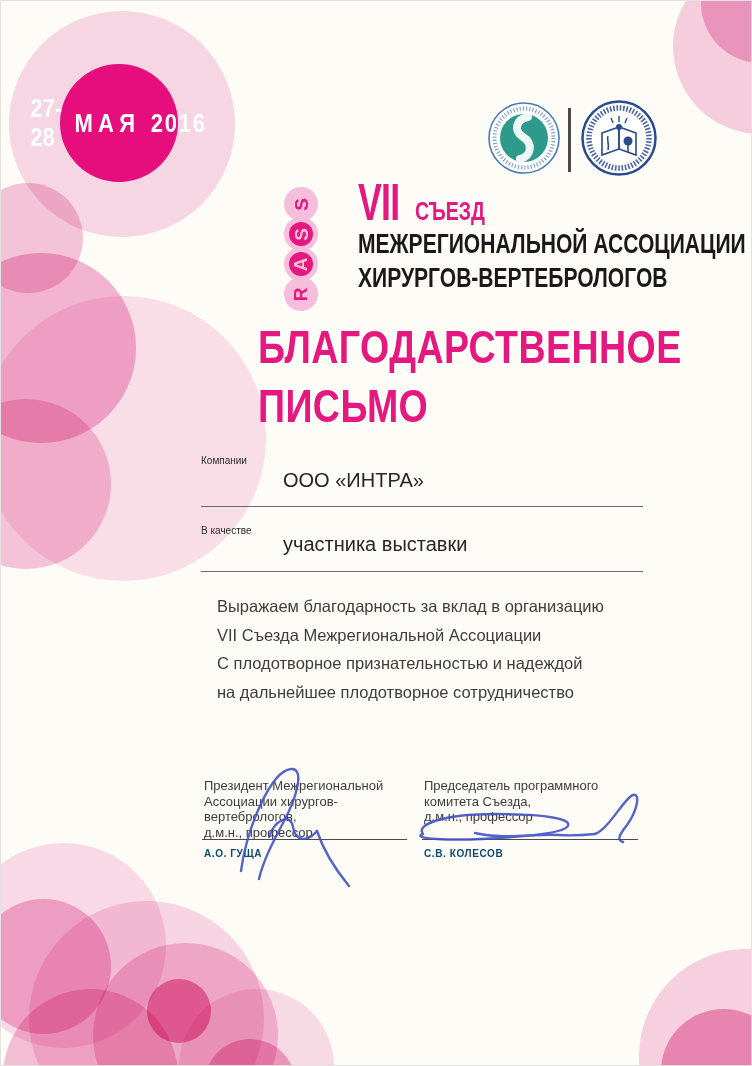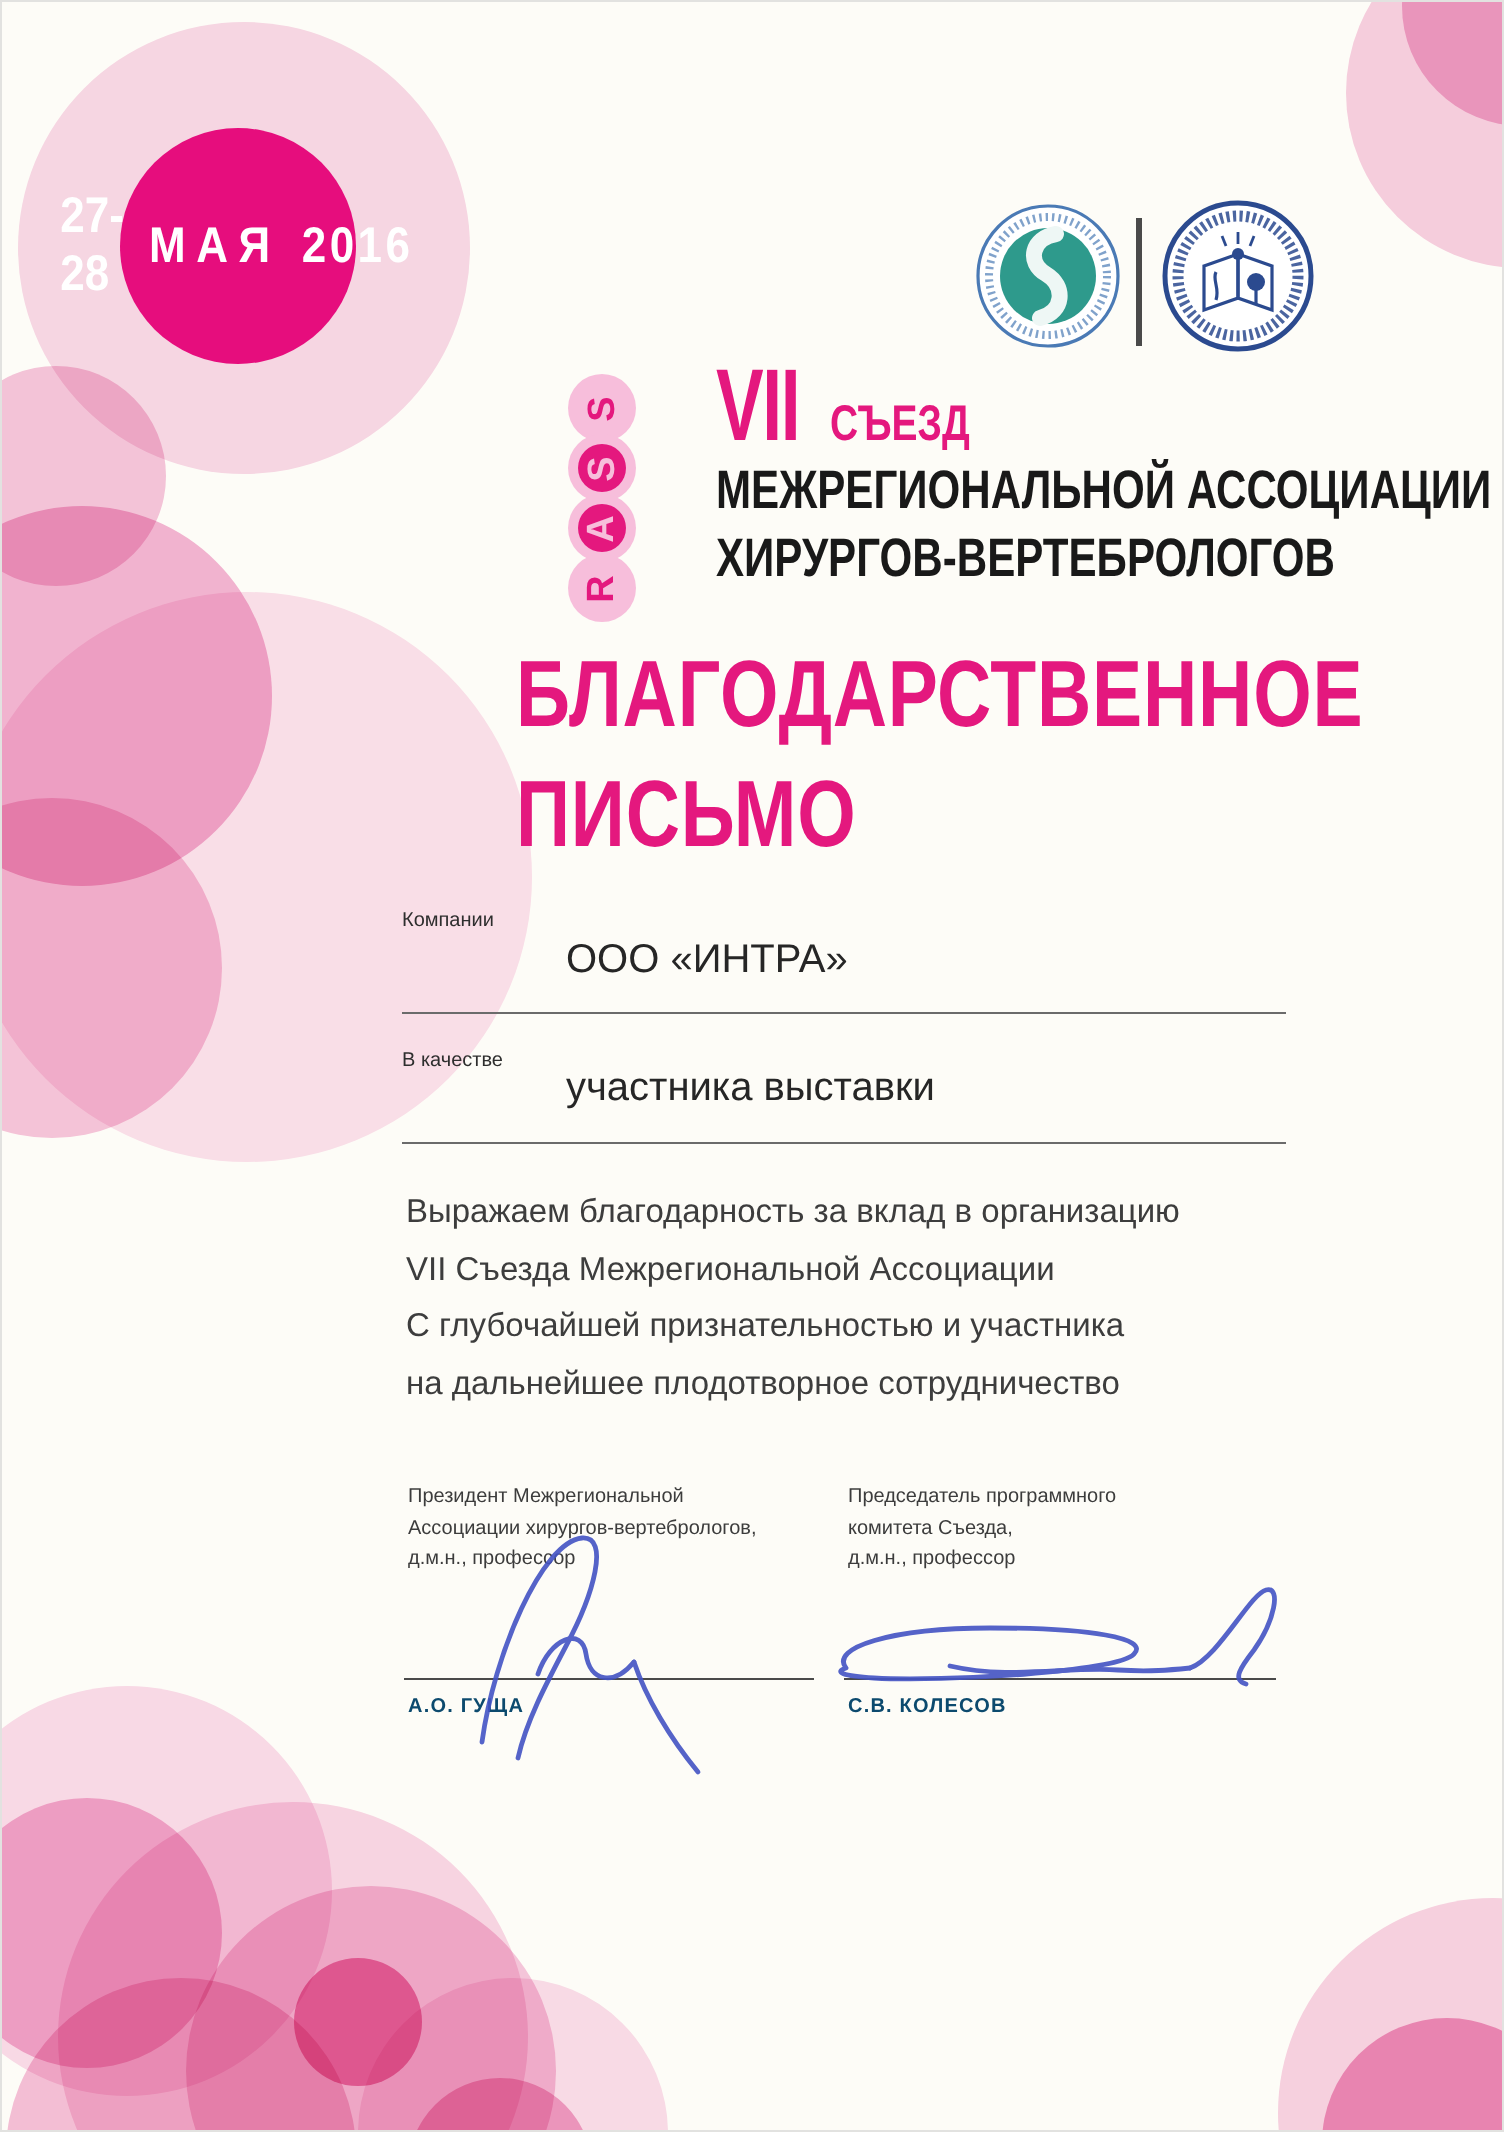--- a/index.html
+++ b/index.html
@@ -41,24 +41,24 @@
   .title{position:absolute;left:257px;top:322px;z-index:2;line-height:48px;}
   .title .t{font-size:47px;font-weight:900;color:#e4187e;transform:scaleX(.80);letter-spacing:.5px;}
   
   .field{position:absolute;left:200px;width:442px;border-bottom:1.6px solid #6b6b6b;z-index:2;display:flex;align-items:flex-start;}
   .field .flabel{font-size:10px;color:#2e2e2e;padding-top:4px;width:82px;flex:none;}
   .field .fvalue{font-size:20px;color:#262626;padding-top:18px;}
   .field.f1{top:450px;height:55px;}
   .field.f2{top:520px;height:50px;}
   .field.f2 .fvalue{padding-top:12px;text-align:right;}
   
-  .body-text{position:absolute;left:202px;top:591px;width:470px;z-index:2;
+  .body-text{position:absolute;left:216px;top:591px;width:470px;z-index:2;
     font-size:16.5px;line-height:28.6px;color:#3d3d3d;}
   
-  .sig-title{position:absolute;top:740px;z-index:2;font-size:10px;line-height:15.5px;color:#3c3c3c;}
+  .sig-title{position:absolute;top:777px;z-index:2;font-size:13px;line-height:15.5px;color:#3c3c3c;}
   .sig-title.s1{left:203px;width:210px;}
   .sig-title.s2{left:423px;width:210px;}
   .sig-line{position:absolute;top:838px;border-top:1.5px solid #4a4a4a;z-index:2;}
   .sig-line.s1{left:201px;width:205px;}
   .sig-line.s2{left:421px;width:216px;}
   .sig-name{position:absolute;top:847px;z-index:2;font-size:10px;font-weight:700;letter-spacing:.6px;color:#0c4a6e;}
   .sig-name.s1{left:203px;}
   .sig-name.s2{left:423px;}
   .sig-svg{position:absolute;z-index:4;}
   .sig-svg.s1{left:212px;top:752px;}
@@ -156,21 +156,21 @@
     <span class="fvalue">ООО «ИНТРА»</span>
   </div>
   <div class="field f2">
     <span class="flabel">В качестве</span>
     <span class="fvalue">участника выставки</span>
   </div>
 
   <div class="body-text">
     <div>Выражаем благодарность за вклад в организацию</div>
     <div>VII Съезда Межрегиональной Ассоциации</div>
-    <div>С глубочайшей признательностью и участника</div>
+    <div>С плодотворное признательностью и надеждой</div>
     <div>на дальнейшее плодотворное сотрудничество</div>
   </div>
 
   <div class="sig-title s1">
     <div>Президент Межрегиональной</div>
     <div>Ассоциации хирургов-вертебрологов,</div>
     <div>д.м.н., профессор</div>
   </div>
   <div class="sig-title s2">
     <div>Председатель программного</div>

